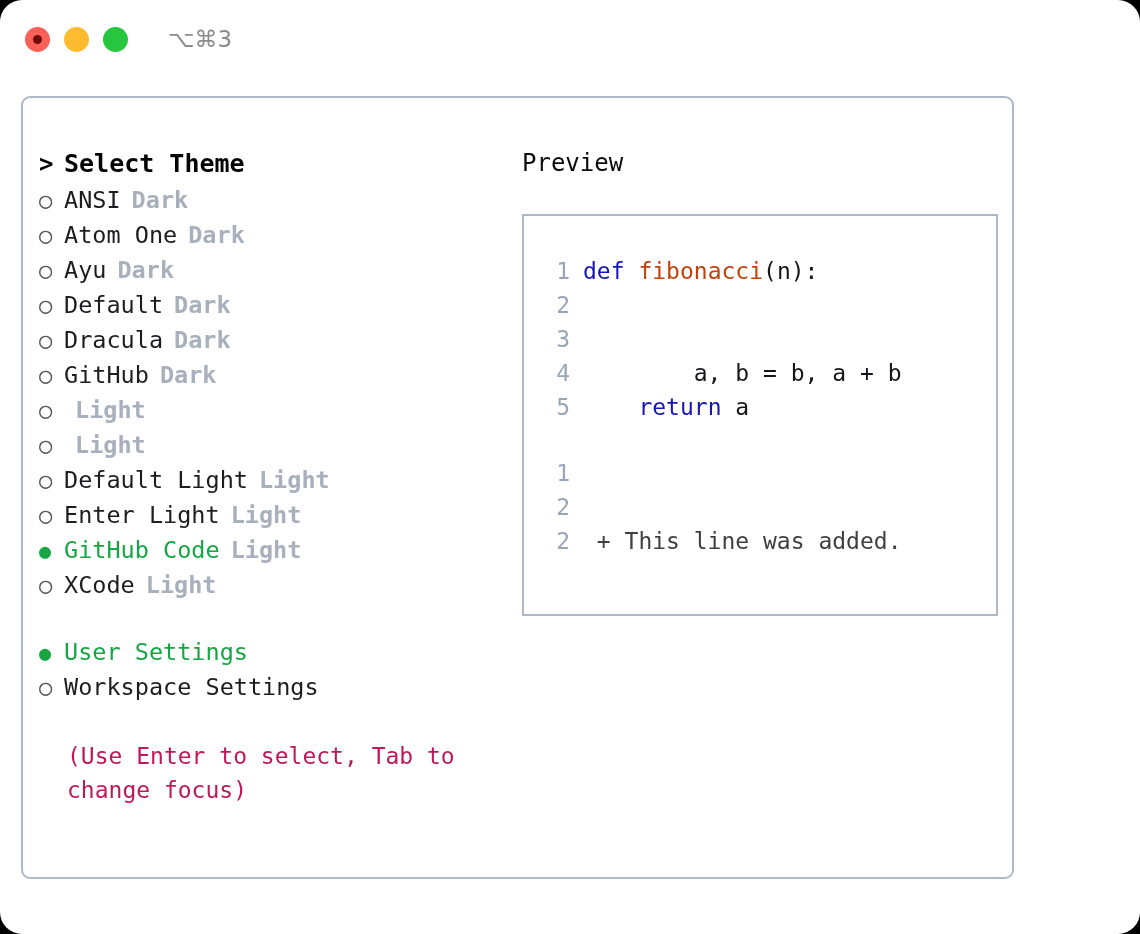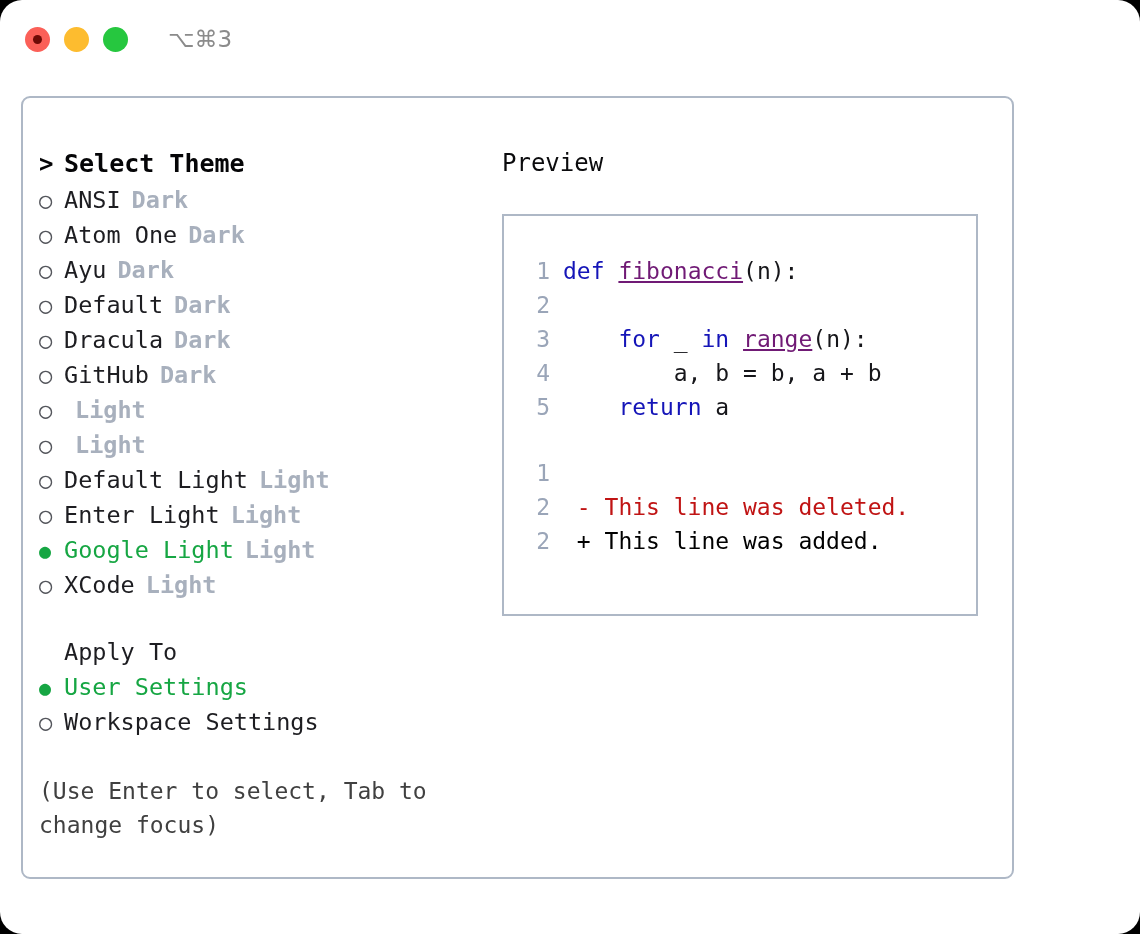--- a/index.html
+++ b/index.html
@@ -144,28 +144,29 @@
     line-height: 34px;
     color: #1d1d21;
   }
   #apply-title .marker { color: transparent; }
 
   
   #hint {
     margin-top: 34px;
     font-size: 23px;
     line-height: 34px;
-    color: #404040;
+    color: #be185d;
     width: 410px;
+    margin-left: 28px;
   }
 
   
   #right-col {
     position: absolute;
-    left: 479px;
+    left: 499px;
     top: 48px;
     width: 490px;
   }
   #preview-title {
     font-size: 24px;
     line-height: 34px;
     color: #0b0b0d;
     margin-bottom: 34px;
   }
   #preview-box {
@@ -187,28 +188,28 @@
   .lineno {
     flex: 0 0 46px;
     width: 46px;
     text-align: right;
     color: #9aa5b8;
     margin-right: 13px;
   }
   .codetext { white-space: pre; }
 
   .tok-kw   { color: #1515b8; }
-  .tok-fn   { color: #701a75; text-decoration: underline; }
+  .tok-fn   { color: #c2410c; }
   .tok-num  { color: #0b7f7f; }
   .tok-pln  { color: #16161a; }
 
   .diff-gap { height: 32px; }
   .diff-ctx { color: #7b7b80; }
   .diff-del { color: #c01414; }
-  .diff-add { color: #000000; }
+  .diff-add { color: #404040; }
 </style>
 </head>
 <body>
 
 <div id="window">
 
   <div id="titlebar">
     <div class="dots">
       <span class="dot dot-red"></span>
       <span class="dot dot-yellow"></span>
@@ -271,35 +272,31 @@
               <span class="label">Default Light</span>
               <span class="variant">Light</span>
             </div>
             <div class="row">
               <span class="marker">○</span>
               <span class="label">Enter Light</span>
               <span class="variant">Light</span>
             </div>
             <div class="row">
               <span class="marker sel">●</span>
-              <span class="label sel">Google Light</span>
+              <span class="label sel">GitHub Code</span>
               <span class="variant">Light</span>
             </div>
             <div class="row">
               <span class="marker">○</span>
               <span class="label">XCode</span>
               <span class="variant">Light</span>
             </div>
           </div>
 
         <div id="apply-group">
-          <div id="apply-title">
-            <span class="marker">○</span>
-            <span>Apply To</span>
-          </div>
           <div id="apply-rows">
               <div class="row">
                 <span class="marker sel">●</span>
                 <span class="label sel">User Settings</span>
               </div>
               <div class="row">
                 <span class="marker">○</span>
                 <span class="label">Workspace Settings</span>
               </div>
             </div>
@@ -307,28 +304,28 @@
 
         <div id="hint">(Use Enter to select, Tab to change focus)</div>
       </div>
 
       <div id="right-col">
         <div id="preview-title">Preview</div>
         <div id="preview-box">
           <div id="code-block">
               <div class="code-line"><span class="lineno">1</span><span class="codetext"><span class="tok-kw">def</span><span class="tok-pln"> </span><span class="tok-fn">fibonacci</span><span class="tok-pln">(n):</span></span></div>
               <div class="code-line"><span class="lineno">2</span></div>
-              <div class="code-line"><span class="lineno">3</span><span class="codetext"><span class="tok-pln">    </span><span class="tok-kw">for</span><span class="tok-pln"> _ </span><span class="tok-kw">in</span><span class="tok-pln"> </span><span class="tok-fn">range</span><span class="tok-pln">(n):</span></span></div>
+              <div class="code-line"><span class="lineno">3</span></div>
               <div class="code-line"><span class="lineno">4</span><span class="codetext"><span class="tok-pln">        a, b = b, a + b</span></span></div>
               <div class="code-line"><span class="lineno">5</span><span class="codetext"><span class="tok-pln">    </span><span class="tok-kw">return</span><span class="tok-pln"> a</span></span></div>
             </div>
           <div class="diff-gap"></div>
           <div id="diff-block">
               <div class="code-line"><span class="lineno">1</span></div>
-              <div class="code-line"><span class="lineno">2</span><span class="codetext diff-del"> - This line was deleted.</span></div>
+              <div class="code-line"><span class="lineno">2</span></div>
               <div class="code-line"><span class="lineno">2</span><span class="codetext diff-add"> + This line was added.</span></div>
             </div>
         </div>
       </div>
 
     </div>
   </div>
 </div>
 
 </body></html>

